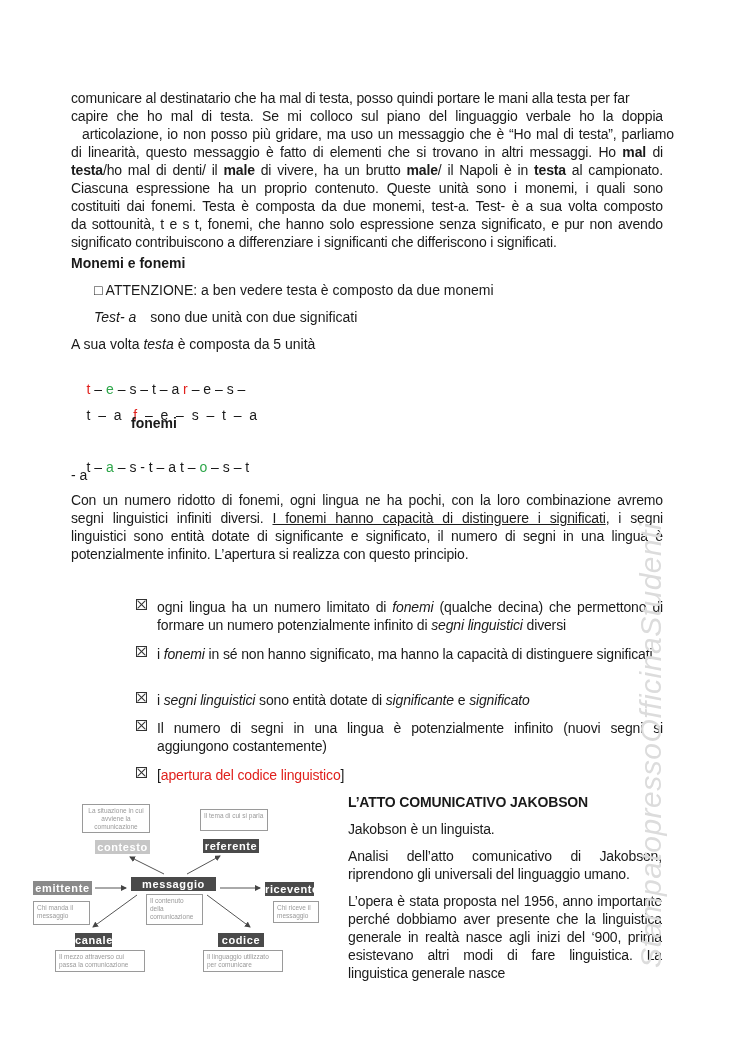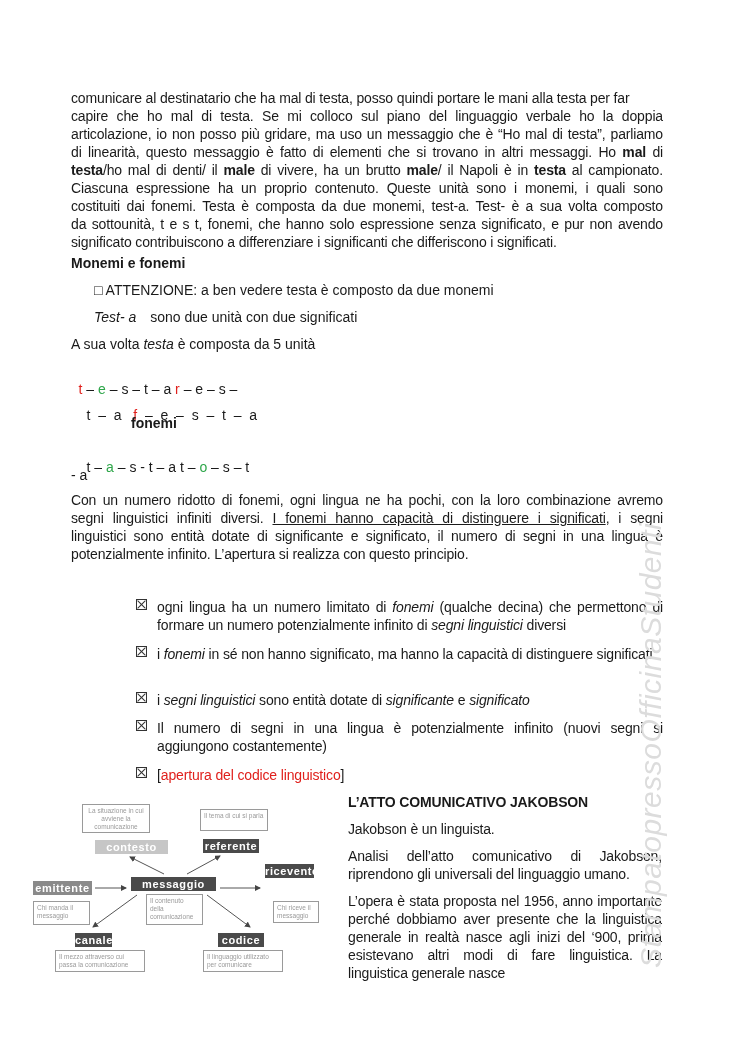--- a/index.html
+++ b/index.html
@@ -33,35 +33,35 @@
   .rp { position: absolute; left: 0; width: 314px; line-height: 18px; text-align: justify; letter-spacing: -0.15px; }
 </style>
 </head>
 <body>
 
 <div class="page">
 
   <div>
     <div class="p" style="top:89px;">comunicare al destinatario che ha mal di testa, posso quindi portare le mani alla testa per far</div>
     <div class="p" style="top:107px; text-align-last: justify;">capire che ho mal di testa. Se mi colloco sul piano del linguaggio verbale ho la doppia</div>
-    <div class="p" style="top:125px; text-align-last: justify;">articolazione, io non posso più gridare, ma uso un messaggio che è “Ho mal di testa”, parliamo</div>
+    <div class="p" style="top:125px; text-align-last: justify; margin-left: 11px;">articolazione, io non posso più gridare, ma uso un messaggio che è “Ho mal di testa”, parliamo</div>
     <div class="p" style="top:143px; text-align-last: justify;"><span>di linearità, questo messaggio è fatto di elementi che si trovano in altri messaggi. Ho</span> <span class="b">mal</span><span> di</span></div>
     <div class="p" style="top:161px; text-align-last: justify;"><span class="b">testa</span><span>/ho mal di denti/ il </span><span class="b">male</span><span> di vivere, ha un brutto </span><span class="b">male</span><span>/ il Napoli è in </span><span class="b">testa</span><span> al campionato.</span></div>
     <div class="p" style="top:179px; text-align-last: justify;">Ciascuna espressione ha un proprio contenuto. Queste unità sono i monemi, i quali sono</div>
     <div class="p" style="top:197px; text-align-last: justify;">costituiti dai fonemi. Testa è composta da due monemi, test-a. Test- è a sua volta composto</div>
     <div class="p" style="top:215px; text-align-last: justify;">da sottounità, t e s t, fonemi, che hanno solo espressione senza significato, e pur non avendo</div>
     <div class="p" style="top:233px;">significato contribuiscono a differenziare i significanti che differiscono i significati.</div>
   </div>
 
   <div class="line b" style="left:71px; top:254px;">Monemi e fonemi</div>
   <div class="line" style="left:94px; top:308px;"><span class="i">Test- a</span><span style="display:inline-block;width:14px;"></span><span>sono due unità con due significati</span></div>
   <div class="line" style="left:94px; top:281px;"><span>□</span> <span>ATTENZIONE: a ben vedere testa è composto da due monemi</span></div>
   <div class="line" style="left:71px; top:335px;"><span>A sua volta </span><span class="i">testa</span><span> è composta da 5 unità</span></div>
 
-  <div class="line" style="left:63px; top:362px; white-space:pre;">
+  <div class="line" style="left:71px; top:362px; white-space:pre;">
     <span class="red">t</span><span> – </span><span class="green">e</span><span> – s – t – a </span><span class="red">r</span><span> – e – s –</span>
   </div>
   <div class="line" style="left:71px; top:388px; white-space:pre;">
     <span>t  –  a   </span><span class="red">f</span><span>  –  e  –  s  –  t  –  a</span>
   </div>
   <div class="line b" style="left:131px; top:414px;">fonemi</div>
   <div class="line" style="left:71px; top:440px; white-space:pre;">
     <span>t – </span><span class="green">a</span><span> – s - t – a t – </span><span class="green">o</span><span> – s – t</span>
   </div>
   <div class="line" style="left:71px; top:466px;">- a</div>
@@ -106,32 +106,32 @@
       </defs>
       <line x1="134" y1="84" x2="100" y2="67" stroke="#555" stroke-width="1" marker-end="url(#ah)"></line>
       <line x1="157" y1="84" x2="190" y2="66" stroke="#555" stroke-width="1" marker-end="url(#ah)"></line>
       <line x1="65" y1="98" x2="96" y2="98" stroke="#555" stroke-width="1" marker-end="url(#ah)"></line>
       <line x1="190" y1="98" x2="230" y2="98" stroke="#555" stroke-width="1" marker-end="url(#ah)"></line>
       <line x1="107" y1="105" x2="63" y2="137" stroke="#555" stroke-width="1" marker-end="url(#ah)"></line>
       <line x1="177" y1="105" x2="220" y2="137" stroke="#555" stroke-width="1" marker-end="url(#ah)"></line>
     </svg>
 
     <div class="dnote" style="left:52px;top:14px;width:68px;height:29px;text-align:center;">La situazione in cui avviene la comunicazione</div>
-    <div class="dlabel light" style="left:65px;top:50px;width:73px;">contesto</div>
+    <div class="dlabel light" style="left:65px;top:50px;width:55px;">contesto</div>
 
     <div class="dnote" style="left:170px;top:19px;width:68px;height:22px;">Il tema di cui si parla</div>
     <div class="dlabel dark" style="left:173px;top:49px;width:56px;">referente</div>
 
     <div class="dlabel mid" style="left:3px;top:91px;width:59px;">emittente</div>
     <div class="dnote" style="left:3px;top:111px;width:57px;height:24px;">Chi manda il messaggio</div>
 
     <div class="dlabel dark" style="left:101px;top:87px;width:85px;">messaggio</div>
     <div class="dnote" style="left:116px;top:104px;width:57px;height:31px;">Il contenuto della comunicazione</div>
 
-    <div class="dlabel dark" style="left:235px;top:74px;width:49px;">ricevente</div>
+    <div class="dlabel dark" style="left:235px;top:92px;width:49px;">ricevente</div>
     <div class="dnote" style="left:243px;top:111px;width:46px;height:22px;">Chi riceve il messaggio</div>
 
     <div class="dlabel dark" style="left:45px;top:143px;width:37px;">canale</div>
     <div class="dnote" style="left:25px;top:160px;width:90px;height:22px;">Il mezzo attraverso cui passa la comunicazione</div>
 
     <div class="dlabel dark" style="left:188px;top:143px;width:46px;">codice</div>
     <div class="dnote" style="left:173px;top:160px;width:80px;height:22px;">Il linguaggio utilizzato per comunicare</div>
   </div>
 
   <div class="right-col" style="top:0;">

